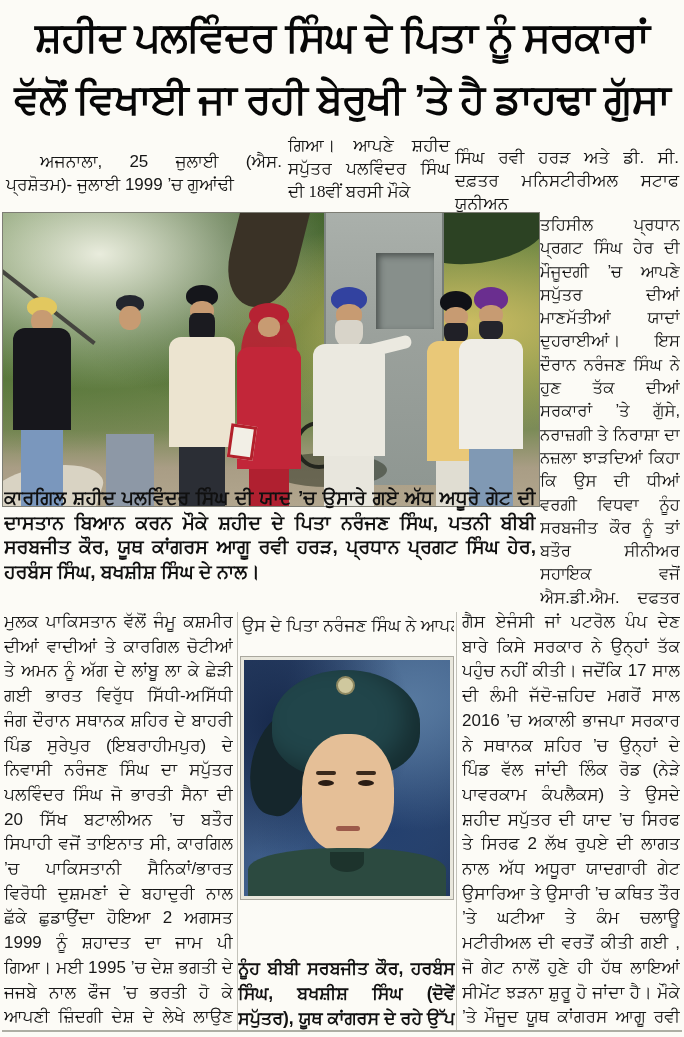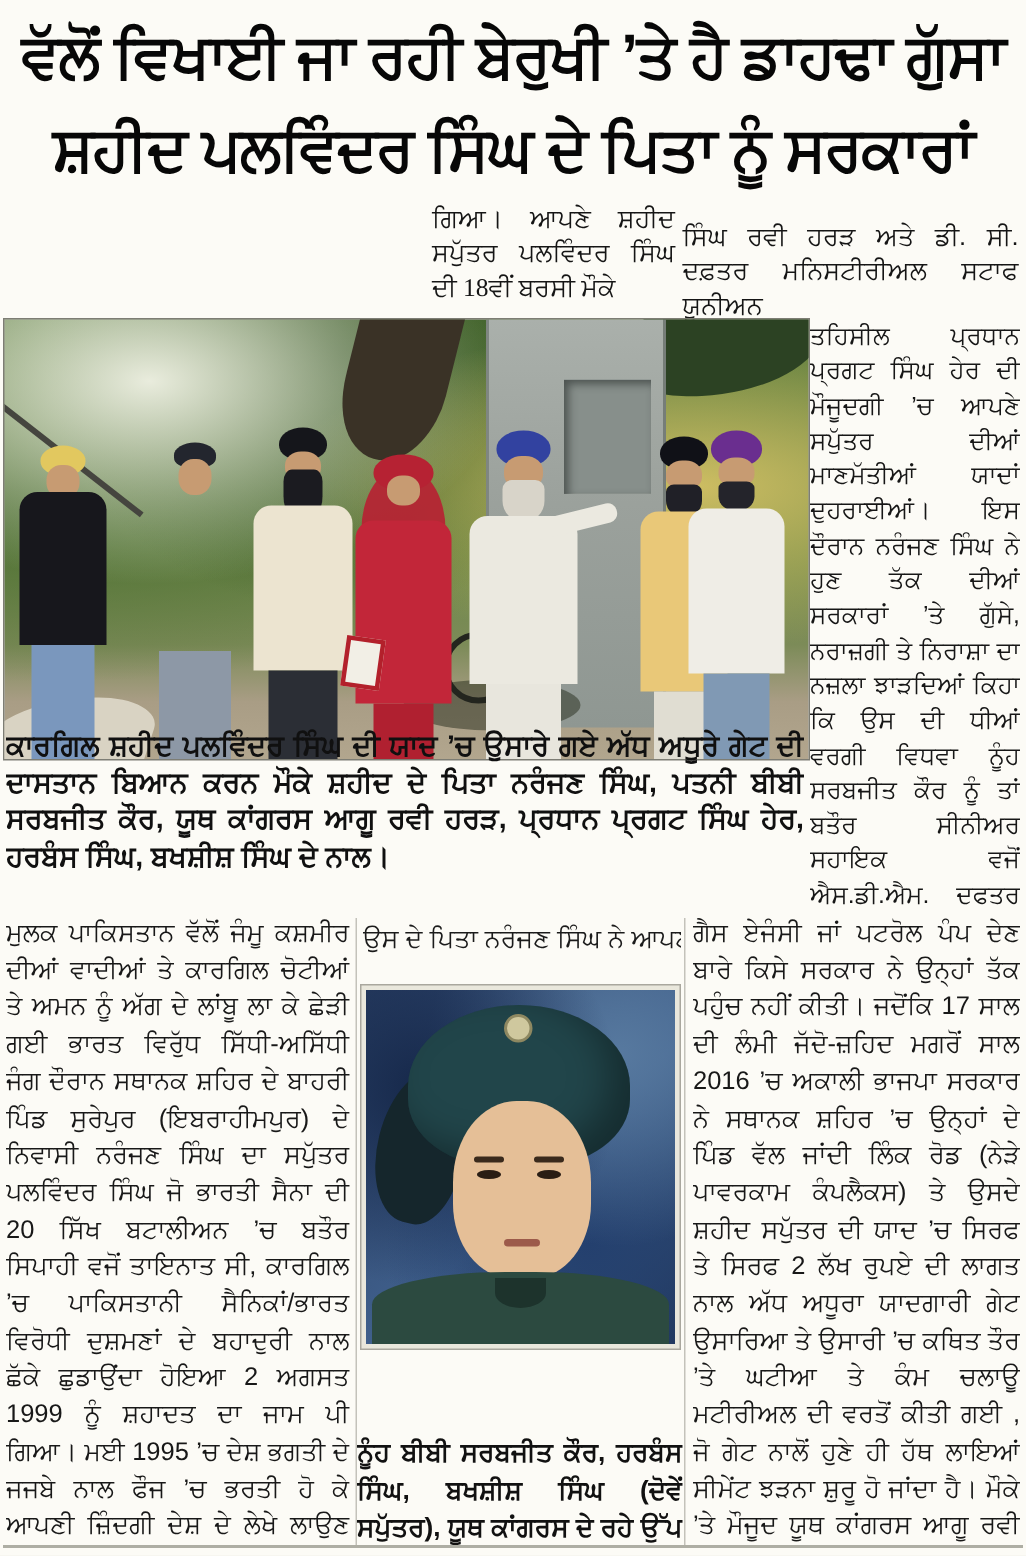--- a/index.html
+++ b/index.html
@@ -156,24 +156,25 @@
     font-weight:700;font-size:18px;line-height:25px;color:#0e0e0e;}
   .c2tail{position:absolute;left:238px;top:956px;width:217px;height:74px;font-weight:700;
     font-size:17.5px;line-height:25px;text-align:justify;overflow:hidden;color:#111;}
 </style>
 </head>
 <body>
 
 <div id="page">
 
   <div class="headline">
+    <div>ਸ਼ਹੀਦ ਪਲਵਿੰਦਰ ਸਿੰਘ ਦੇ ਪਿਤਾ ਨੂੰ ਸਰਕਾਰਾਂ</div>
     <div>ਵੱਲੋਂ ਵਿਖਾਈ ਜਾ ਰਹੀ ਬੇਰੁਖੀ ’ਤੇ ਹੈ ਡਾਹਢਾ ਗੁੱਸਾ</div>
-    <div>ਸ਼ਹੀਦ ਪਲਵਿੰਦਰ ਸਿੰਘ ਦੇ ਪਿਤਾ ਨੂੰ ਸਰਕਾਰਾਂ</div>
-  </div>
-
+  </div>
+
+  <div class="intro c1">ਅਜਨਾਲਾ, 25 ਜੁਲਾਈ (ਐਸ. ਪ੍ਰਸ਼ੋਤਮ)- ਜੁਲਾਈ 1999 ’ਚ ਗੁਆਂਢੀ</div>
   <div class="intro c2">ਗਿਆ। ਆਪਣੇ ਸ਼ਹੀਦ ਸਪੁੱਤਰ ਪਲਵਿੰਦਰ ਸਿੰਘ ਦੀ 18ਵੀਂ ਬਰਸੀ ਮੌਕੇ</div>
   <div class="intro c3">ਸਿੰਘ ਰਵੀ ਹਰੜ ਅਤੇ ਡੀ. ਸੀ. ਦਫ਼ਤਰ ਮਨਿਸਟੀਰੀਅਲ ਸਟਾਫ ਯੂਨੀਅਨ</div>
 
   <div class="photo">
     <div class="pole"></div>
     <div class="trunk"></div>
     <div class="branch"></div>
     <div class="path"></div>
     <div class="pillar">
       <div class="niche"></div>

